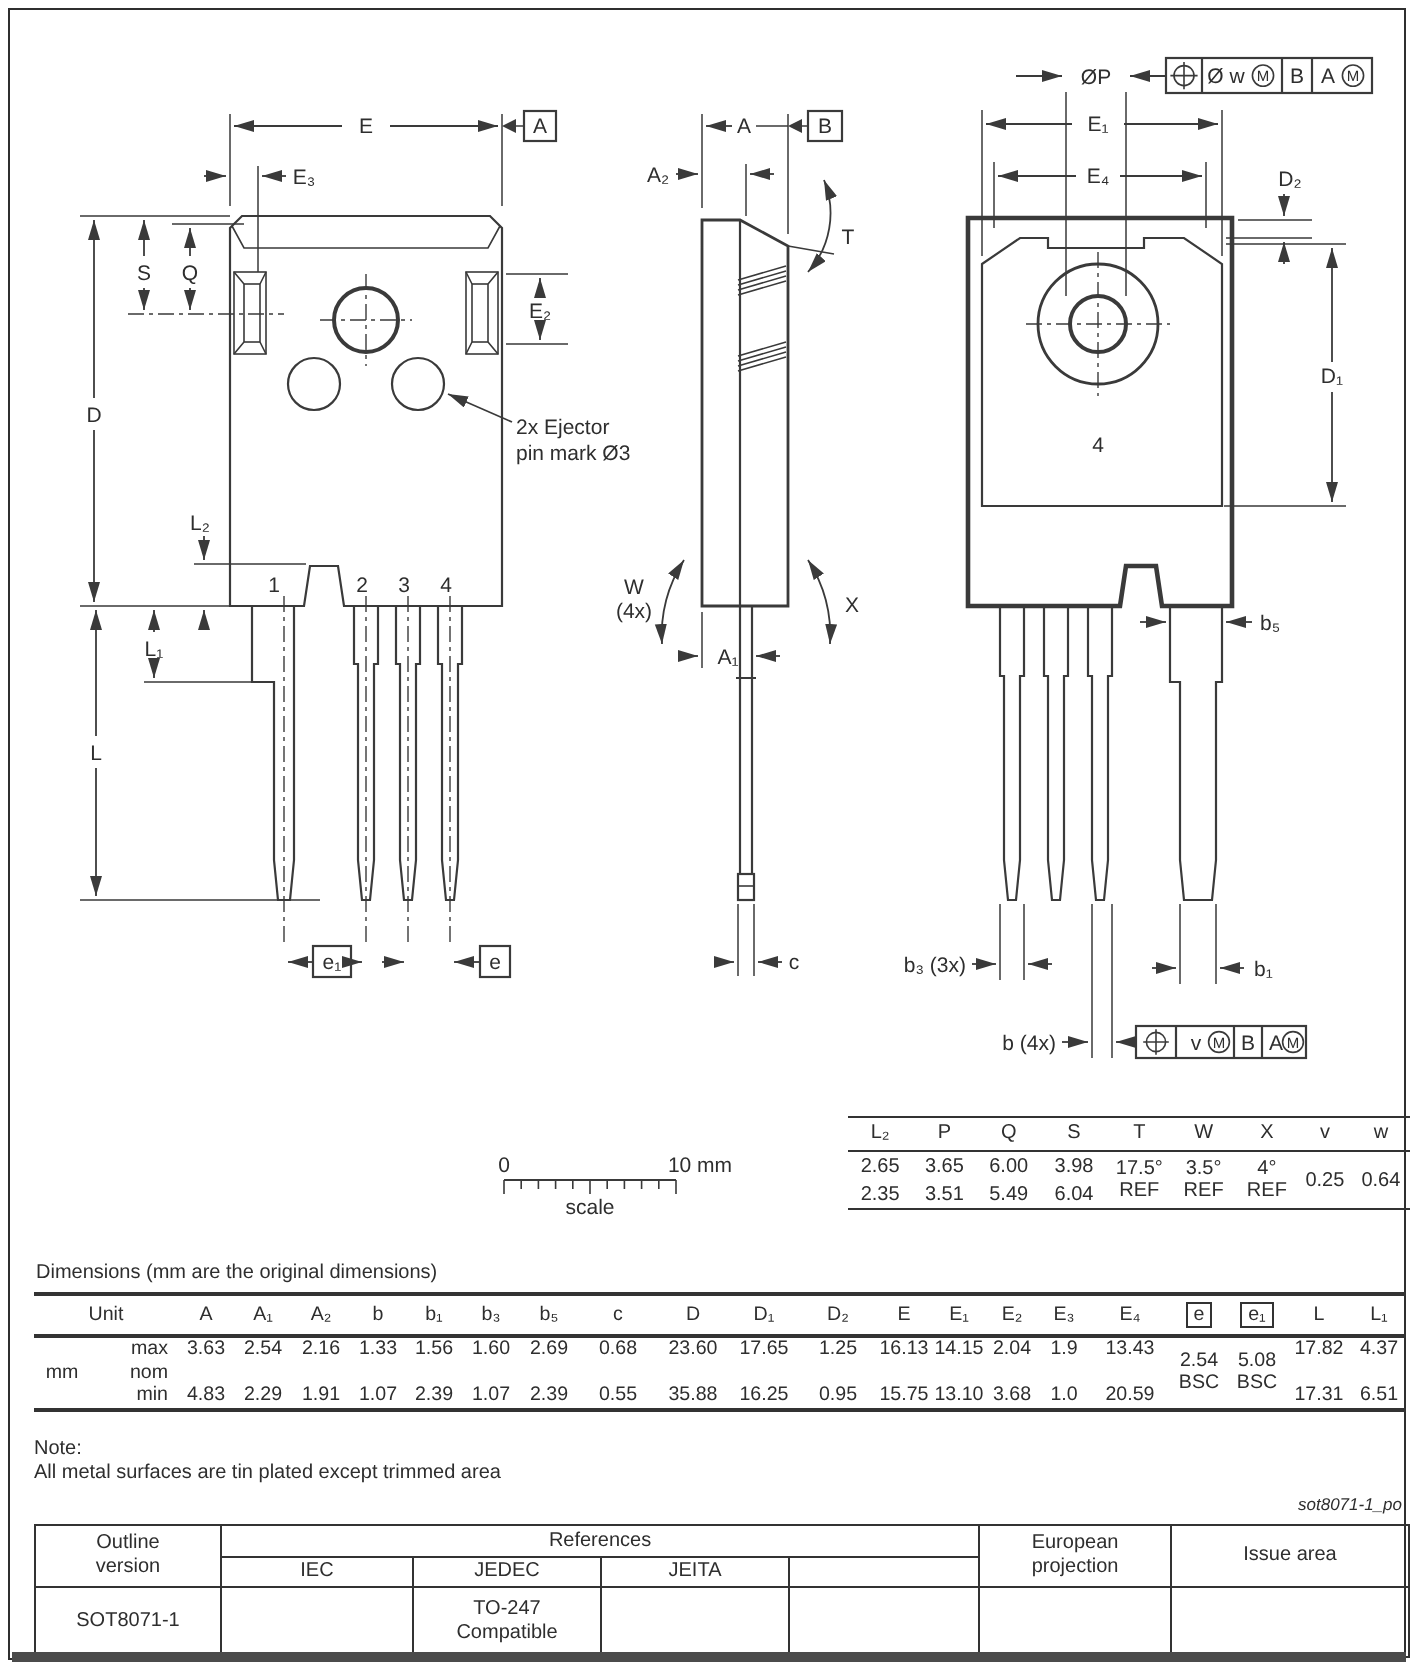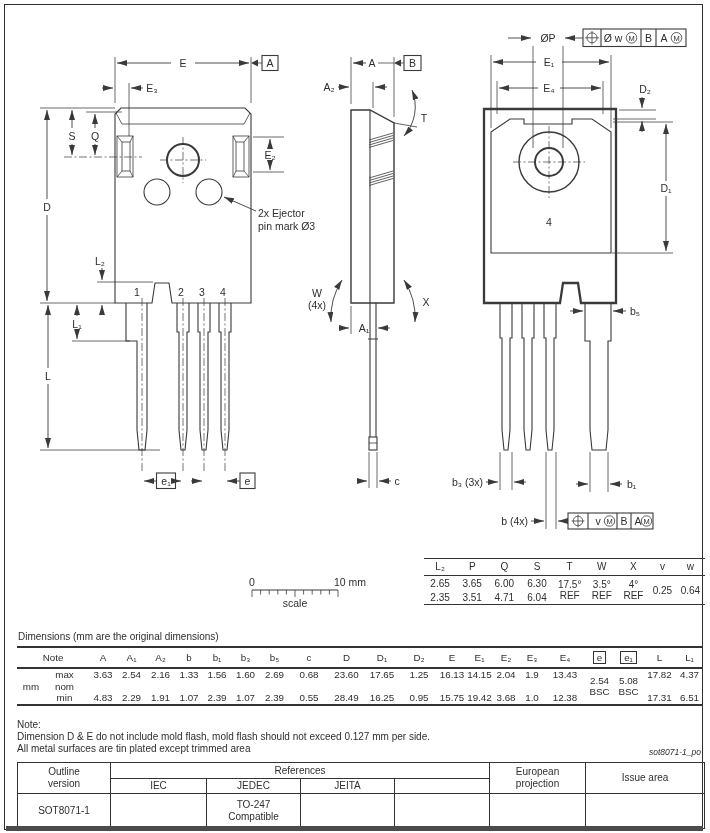--- a/index.html
+++ b/index.html
@@ -31,21 +31,21 @@
   .aux th{font-weight:normal;border-bottom:1.3px solid #333;padding:2px 0 3px;}
   .aux td{padding:1.5px 0;white-space:pre-line;line-height:11px;}
 
   
   .dimwrap{position:absolute;left:17px;top:631px;width:686px;}
   .dimtitle{font-size:10px;margin:0 0 4px 1px;}
   table.dim{width:686px;border-collapse:collapse;table-layout:fixed;font-size:9.8px;
        text-align:center;border-top:2.4px solid #333;border-bottom:2.4px solid #333;}
   table.dim th{font-weight:normal;border-bottom:2px solid #333;padding:3px 0;}
   table.dim td{padding:0;line-height:11.5px;white-space:pre-line;}
-  table.dim .rl{padding-right:5px;}
+  table.dim .rl{text-align:right;padding-right:5px;}
   .cellbox{display:inline-block;border:1px solid #333;padding:0 3px;line-height:11px;}
 
   
   .note{position:absolute;left:17px;top:719px;font-size:10px;line-height:12px;}
   .code{position:absolute;right:9px;top:747px;font-size:8.5px;font-style:italic;}
 
   
   table.foot{position:absolute;left:17px;top:762px;width:687px;border-collapse:collapse;
        table-layout:fixed;font-size:10px;text-align:center;}
   table.foot td{border:1.2px solid #333;white-space:pre-line;line-height:11.5px;padding:1px 0;}
@@ -319,34 +319,34 @@
       <th>T</th>
       <th>W</th>
       <th>X</th>
       <th>v</th>
       <th>w</th>
     </tr>
     <tr>
       <td>2.65</td>
       <td>3.65</td>
       <td>6.00</td>
-      <td>6.30</td>
+      <td>3.98</td>
       <td rowspan="2">17.5°
 REF</td>
       <td rowspan="2">3.5°
 REF</td>
       <td rowspan="2">4°
 REF</td>
       <td rowspan="2">0.25</td>
       <td rowspan="2">0.64</td>
     </tr>
     <tr>
       <td>2.35</td>
       <td>3.51</td>
-      <td>4.71</td>
+      <td>5.49</td>
       <td>6.04</td>
     </tr>
   </tbody>
     </table>
 
   <div class="dimwrap">
     <div class="dimtitle">Dimensions (mm are the original dimensions)</div>
     <table class="dim">
       <colgroup>
         <col style="width:28px">
@@ -367,21 +367,21 @@
         <col style="width:26px">
           <col style="width:26px">
           <col style="width:40px">
           <col style="width:29px">
           <col style="width:29px">
         <col style="width:33px">
           <col>
       </colgroup>
       <tbody>
           <tr>
-        <th colspan="2">Note</th>
+        <th colspan="2">Unit</th>
         <th>A</th>
         <th>A₁</th>
         <th>A₂</th>
         <th>b</th>
         <th>b₁</th>
         <th>b₃</th>
         <th>b₅</th>
         <th>c</th>
         <th>D</th>
         <th>D₁</th>
@@ -446,38 +446,37 @@
       <tr>
         <td class="rl">min</td>
         <td>4.83</td>
         <td>2.29</td>
         <td>1.91</td>
         <td>1.07</td>
         <td>2.39</td>
         <td>1.07</td>
         <td>2.39</td>
         <td>0.55</td>
-        <td>28.49</td>
+        <td>35.88</td>
         <td>16.25</td>
         <td>0.95</td>
         <td>15.75</td>
-        <td>19.42</td>
+        <td>13.10</td>
         <td>3.68</td>
         <td>1.0</td>
-        <td>12.38</td>
+        <td>20.59</td>
         <td>17.31</td>
         <td>6.51</td>
       </tr>
     </tbody>
       </table>
   </div>
 
   <div class="note">
     <div>Note:</div>
-    <div>Dimension D &amp; E do not include mold flash, mold flash should not exceed 0.127 mm per side.</div>
     <div>All metal surfaces are tin plated except trimmed area</div>
   </div>
   <div class="code">sot8071-1_po</div>
 
   <table class="foot">
     <colgroup>
         <col style="width:93px">
         <col style="width:96px">
         <col style="width:94px">
         <col style="width:94px">

